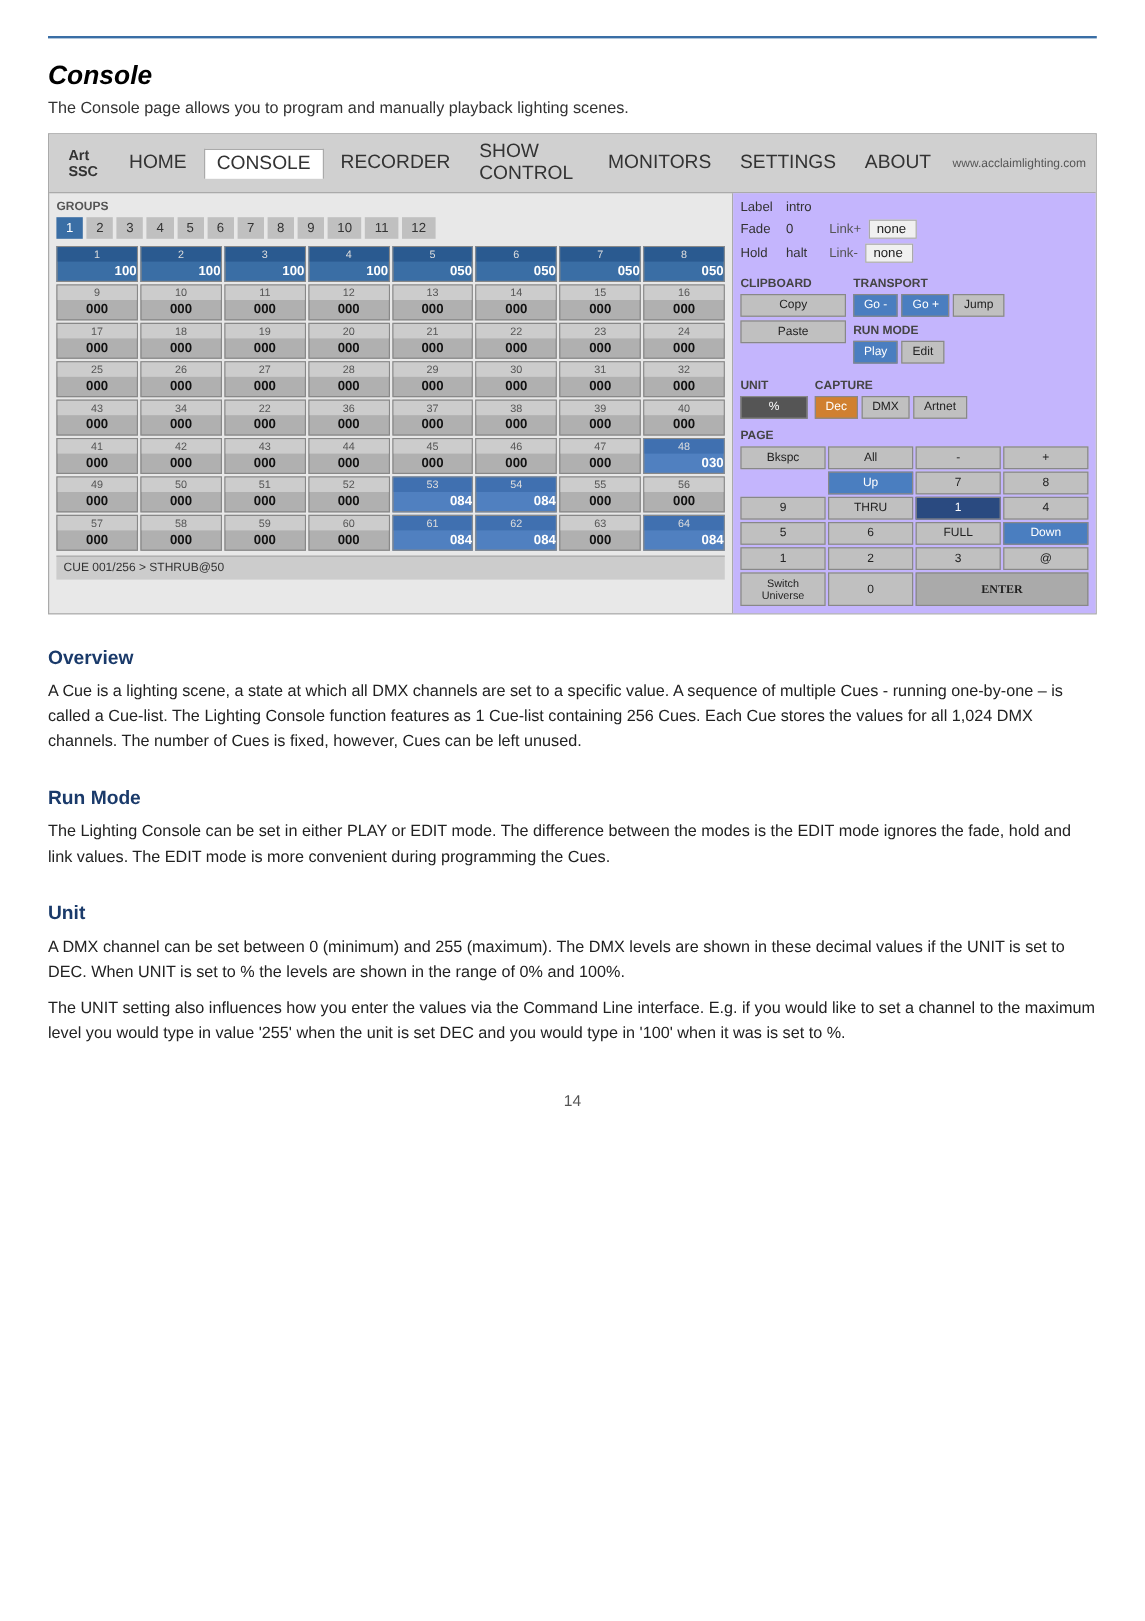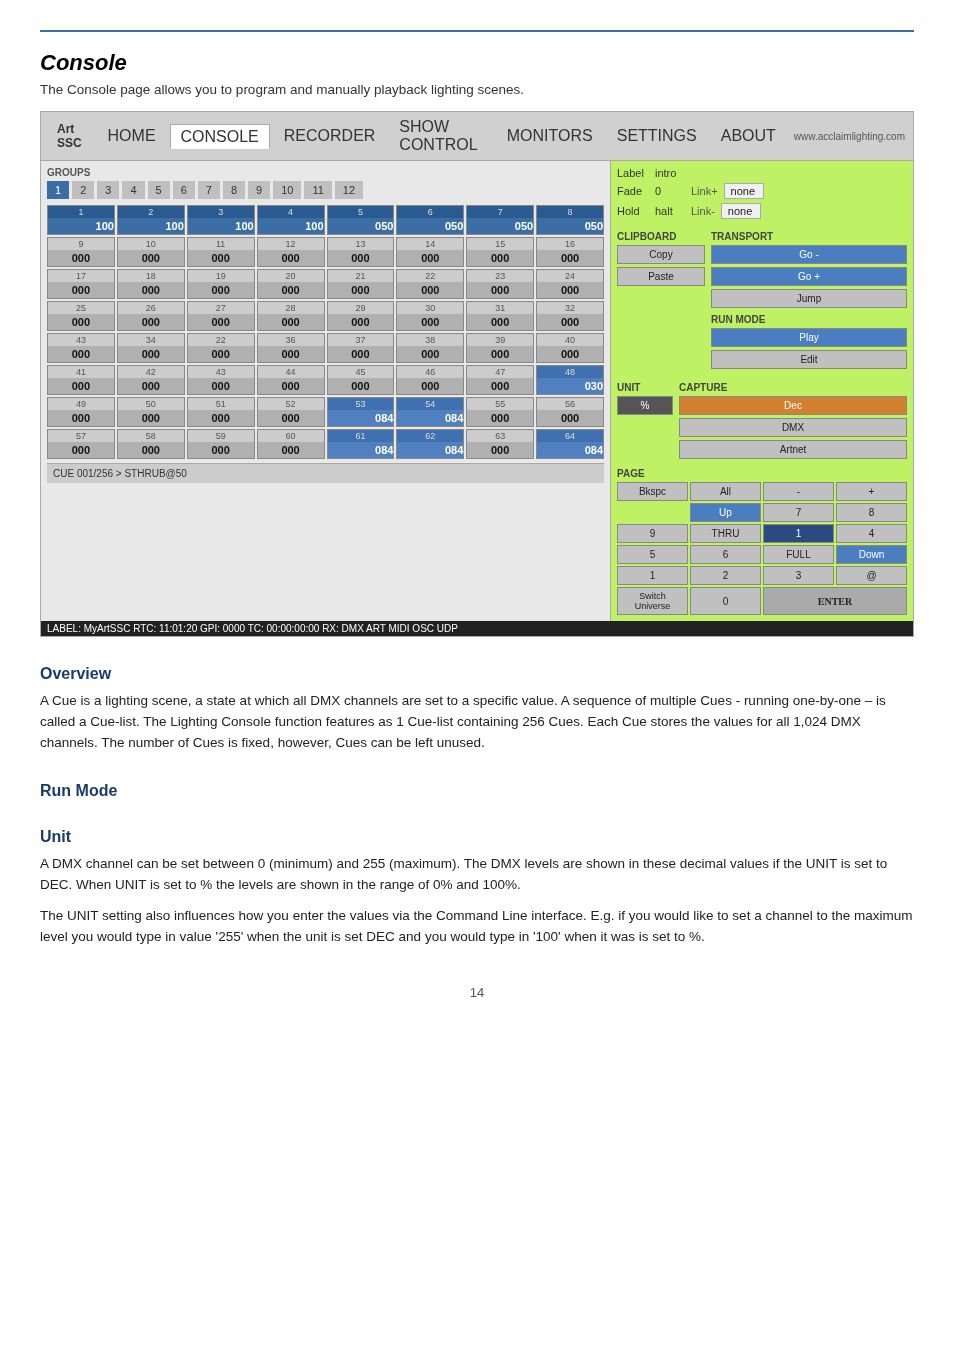--- a/index.html
+++ b/index.html
@@ -168,21 +168,21 @@
       background: #222;
       font-size: 10px;
       padding: 2px 6px;
       color: #fff;
     }
 
     
     .right-panel {
       flex: 1;
       padding: 6px;
-      background: #bef264;
+      background: #c4b5fd;
     }
 
     .rp-row {
       display: flex;
       align-items: center;
       margin-bottom: 4px;
       gap: 6px;
     }
     .rp-label {
       font-size: 11px;
@@ -211,21 +211,20 @@
       font-weight: bold;
       color: #444;
       margin-top: 6px;
       margin-bottom: 3px;
     }
 
     .rp-btn-row {
       display: flex;
       gap: 3px;
       margin-bottom: 3px;
-      flex-direction: column;
     }
 
     .rp-btn {
       background: #c0c0c0;
       border: 1px solid #888;
       font-size: 10px;
       padding: 3px 8px;
       cursor: pointer;
       color: #222;
     }
@@ -679,30 +678,30 @@
               <button class="pg-btn ">3</button>
               <button class="pg-btn ">@</button>
               <button class="pg-btn " style="font-size: 9px;">Switch Universe</button>
               <button class="pg-btn ">0</button>
               <button class="pg-btn enter" style="grid-column: span 2;">ENTER</button>
             </div>
         </div>
       </div>
     </div>
 
-    <div class="status-bar-bottom">LABEL: MyArtSSC RTC: 11:01:20 GPI: 0000 TC: 00:00:00:00 RX: DMX ART MIDI OSC UDP</div>
   </div>
 
   <div class="section">
     <div class="section-heading">Overview</div>
     <div class="section-text">A Cue is a lighting scene, a state at which all DMX channels are set to a specific value. A sequence of multiple Cues - running one-by-one – is called a Cue-list. The Lighting Console function features as 1 Cue-list containing 256 Cues. Each Cue stores the values for all 1,024 DMX channels. The number of Cues is fixed, however, Cues can be left unused.</div>
   </div>
 
   <div class="section">
     <div class="section-heading">Run Mode</div>
+    <div class="section-text">The Lighting Console can be set in either PLAY or EDIT mode. The difference between the modes is the EDIT mode ignores the fade, hold and link values. The EDIT mode is more convenient during programming the Cues.</div>
   </div>
 
   <div class="section">
     <div class="section-heading">Unit</div>
     <div class="section-text">A DMX channel can be set between 0 (minimum) and 255 (maximum). The DMX levels are shown in these decimal values if the UNIT is set to DEC. When UNIT is set to % the levels are shown in the range of 0% and 100%.</div>
     <div class="section-text">The UNIT setting also influences how you enter the values via the Command Line interface. E.g. if you would like to set a channel to the maximum level you would type in value '255' when the unit is set DEC and you would type in '100' when it was is set to %.</div>
   </div>
 
   <div class="page-footer">
     <span>14</span>

